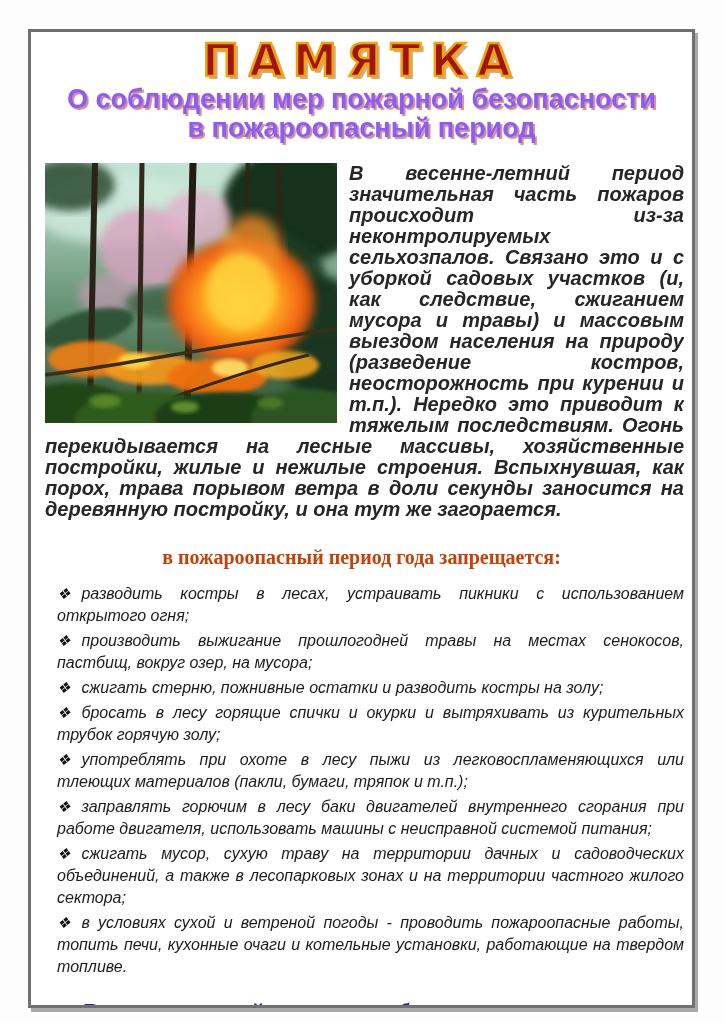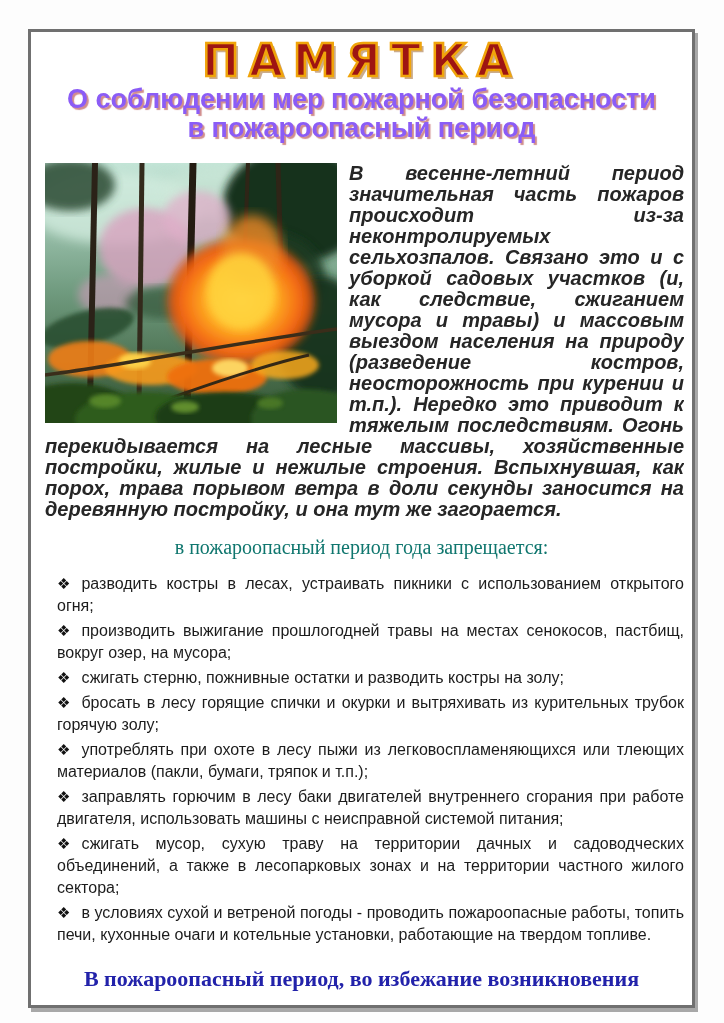--- a/index.html
+++ b/index.html
@@ -50,36 +50,37 @@
   .intro-text {
     font-style: italic;
     font-weight: bold;
     font-size: 20px;
     line-height: 21px;
     text-align: justify;
     color: #262626;
   }
   .section-heading {
     clear: both;
-    margin-top: 16px;
+    margin-top: 26px;
     text-align: center;
     font-family: "Liberation Serif", serif;
     font-size: 20px;
-    font-weight: normal;
-    color: #0f766e;
+    font-weight: bold;
+    color: #c2410c;
   }
   .list {
     margin: 14px 8px 0 26px;
   }
   .item {
     font-size: 16px;
     line-height: 22px;
     text-align: justify;
     color: #1c1c1c;
     margin-bottom: 3px;
+    font-style: italic;
   }
   .bullet {
     display: inline-block;
     margin-right: 11px;
     font-size: 15px;
     color: #111111;
   }
   .footer {
     margin: 18px 40px 0;
     text-align: center;

